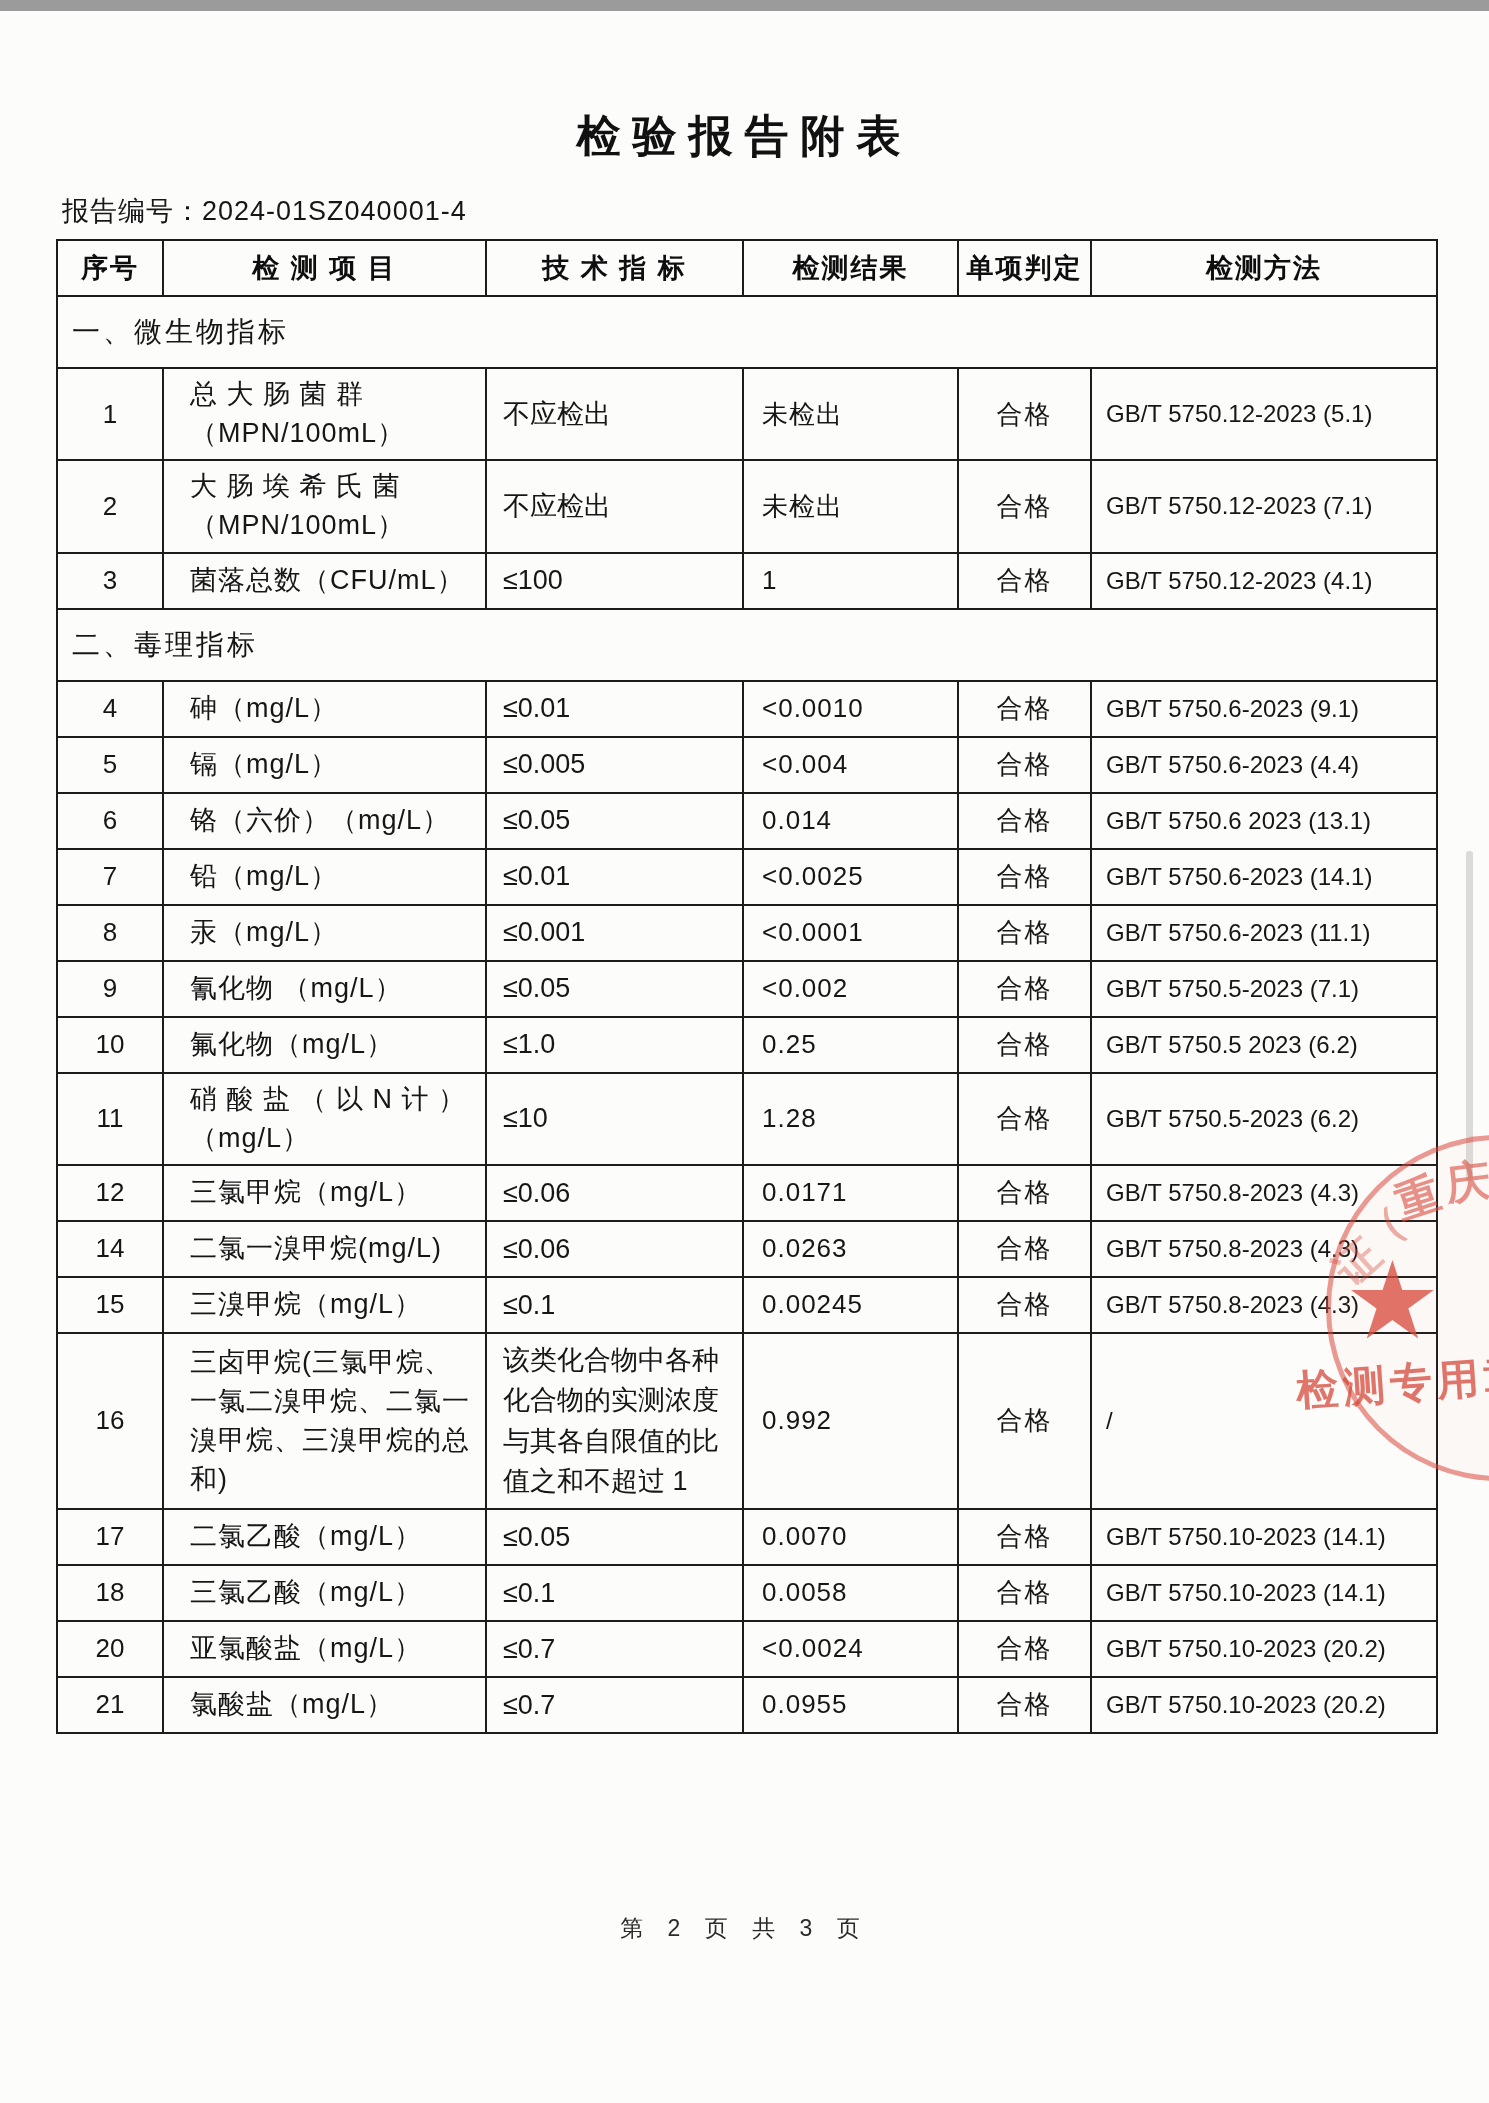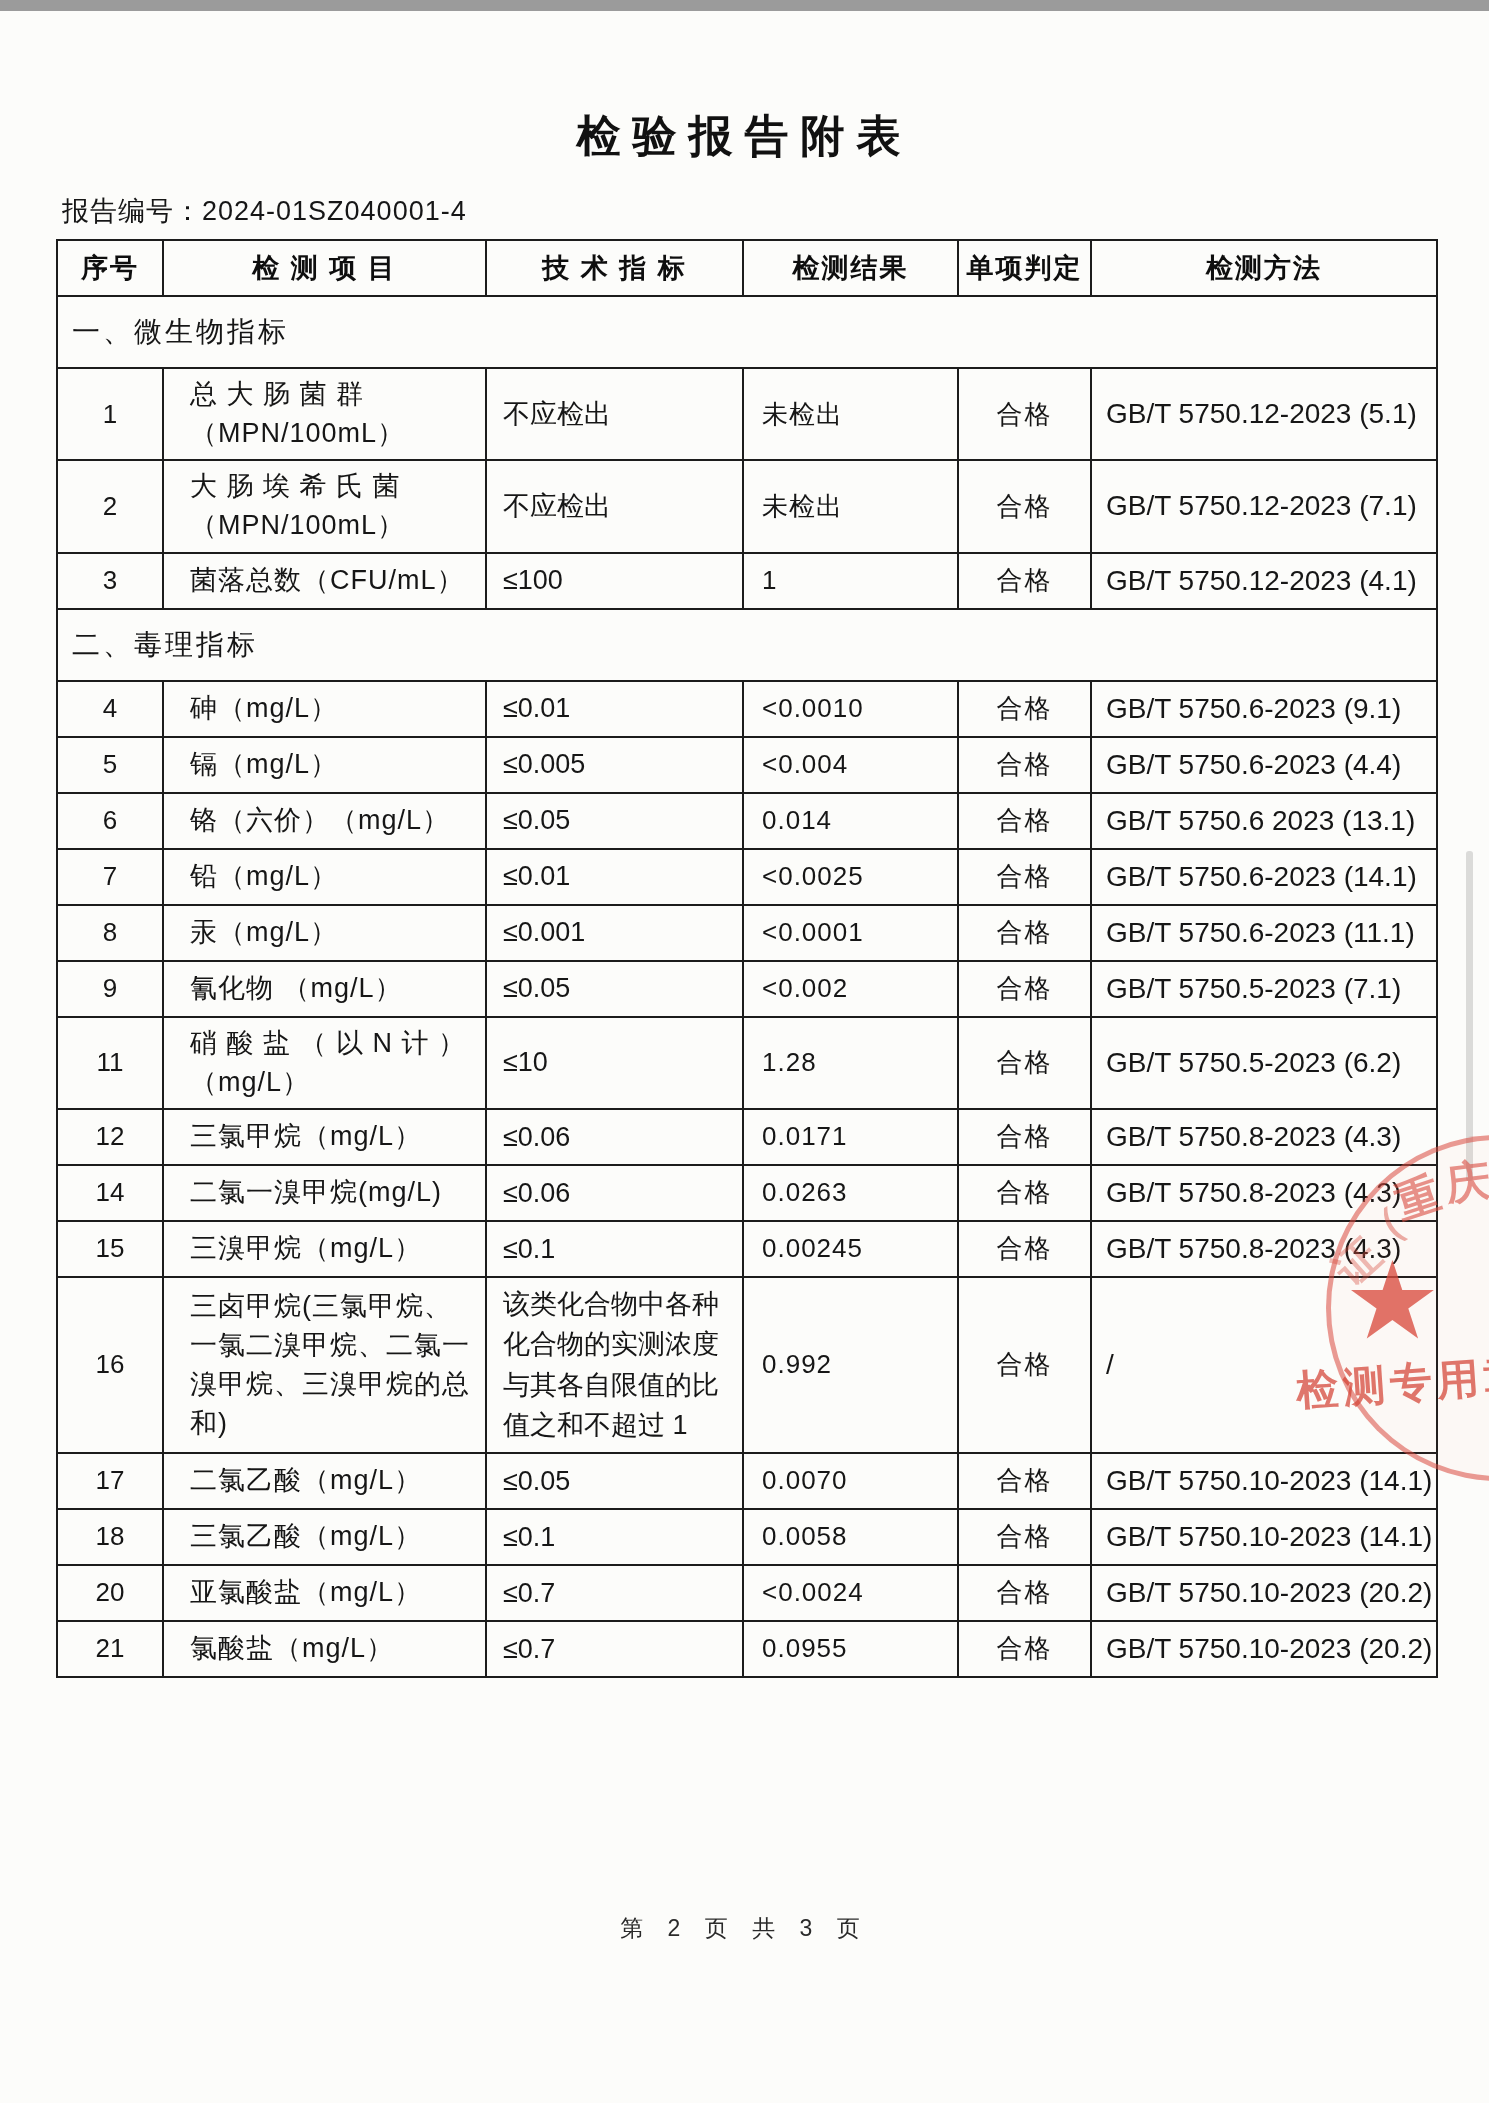--- a/index.html
+++ b/index.html
@@ -45,21 +45,21 @@
   td.c-item{
     font-size:27px;padding:6px 8px 6px 26px;letter-spacing:1px;
     white-space:pre-line;line-height:1.45;
   }
   td.c-indicator{
     font-size:27px;padding:6px 10px 6px 16px;line-height:1.5;
     white-space:pre-line;
   }
   td.c-result{ font-size:26px;padding-left:18px;letter-spacing:1px; }
   td.c-judgment{ text-align:center;font-size:26px;letter-spacing:2px; }
-  td.c-method{ font-size:28px;padding-left:14px;letter-spacing:0px; }
+  td.c-method{ font-size:24px;padding-left:14px;letter-spacing:0px; }
   .footer{
     position:absolute;top:1902px;left:0;width:100%;
     text-align:center;font-size:23px;letter-spacing:9px;color:#2a2a2a;
   }
   
   .stamp-ring{
     position:absolute;left:1326px;top:1124px;
     width:336px;height:336px;border-radius:50%;
     border:5px solid rgba(216,75,63,.55);
     background:rgba(240,120,110,.03);
@@ -193,20 +193,28 @@
         </tr>
         <tr>
           <td class="c-no">9</td>
           <td class="c-item">氰化物 （mg/L）</td>
           <td class="c-indicator">≤0.05</td>
           <td class="c-result">&lt;0.002</td>
           <td class="c-judgment">合格</td>
           <td class="c-method">GB/T 5750.5-2023 (7.1)</td>
         </tr>
         <tr>
+          <td class="c-no">10</td>
+          <td class="c-item">氟化物（mg/L）</td>
+          <td class="c-indicator">≤1.0</td>
+          <td class="c-result">0.25</td>
+          <td class="c-judgment">合格</td>
+          <td class="c-method">GB/T 5750.5 2023 (6.2)</td>
+        </tr>
+        <tr>
           <td class="c-no">11</td>
           <td class="c-item">硝 酸 盐 （ 以 N 计 ）
 （mg/L）</td>
           <td class="c-indicator">≤10</td>
           <td class="c-result">1.28</td>
           <td class="c-judgment">合格</td>
           <td class="c-method">GB/T 5750.5-2023 (6.2)</td>
         </tr>
         <tr>
           <td class="c-no">12</td>

